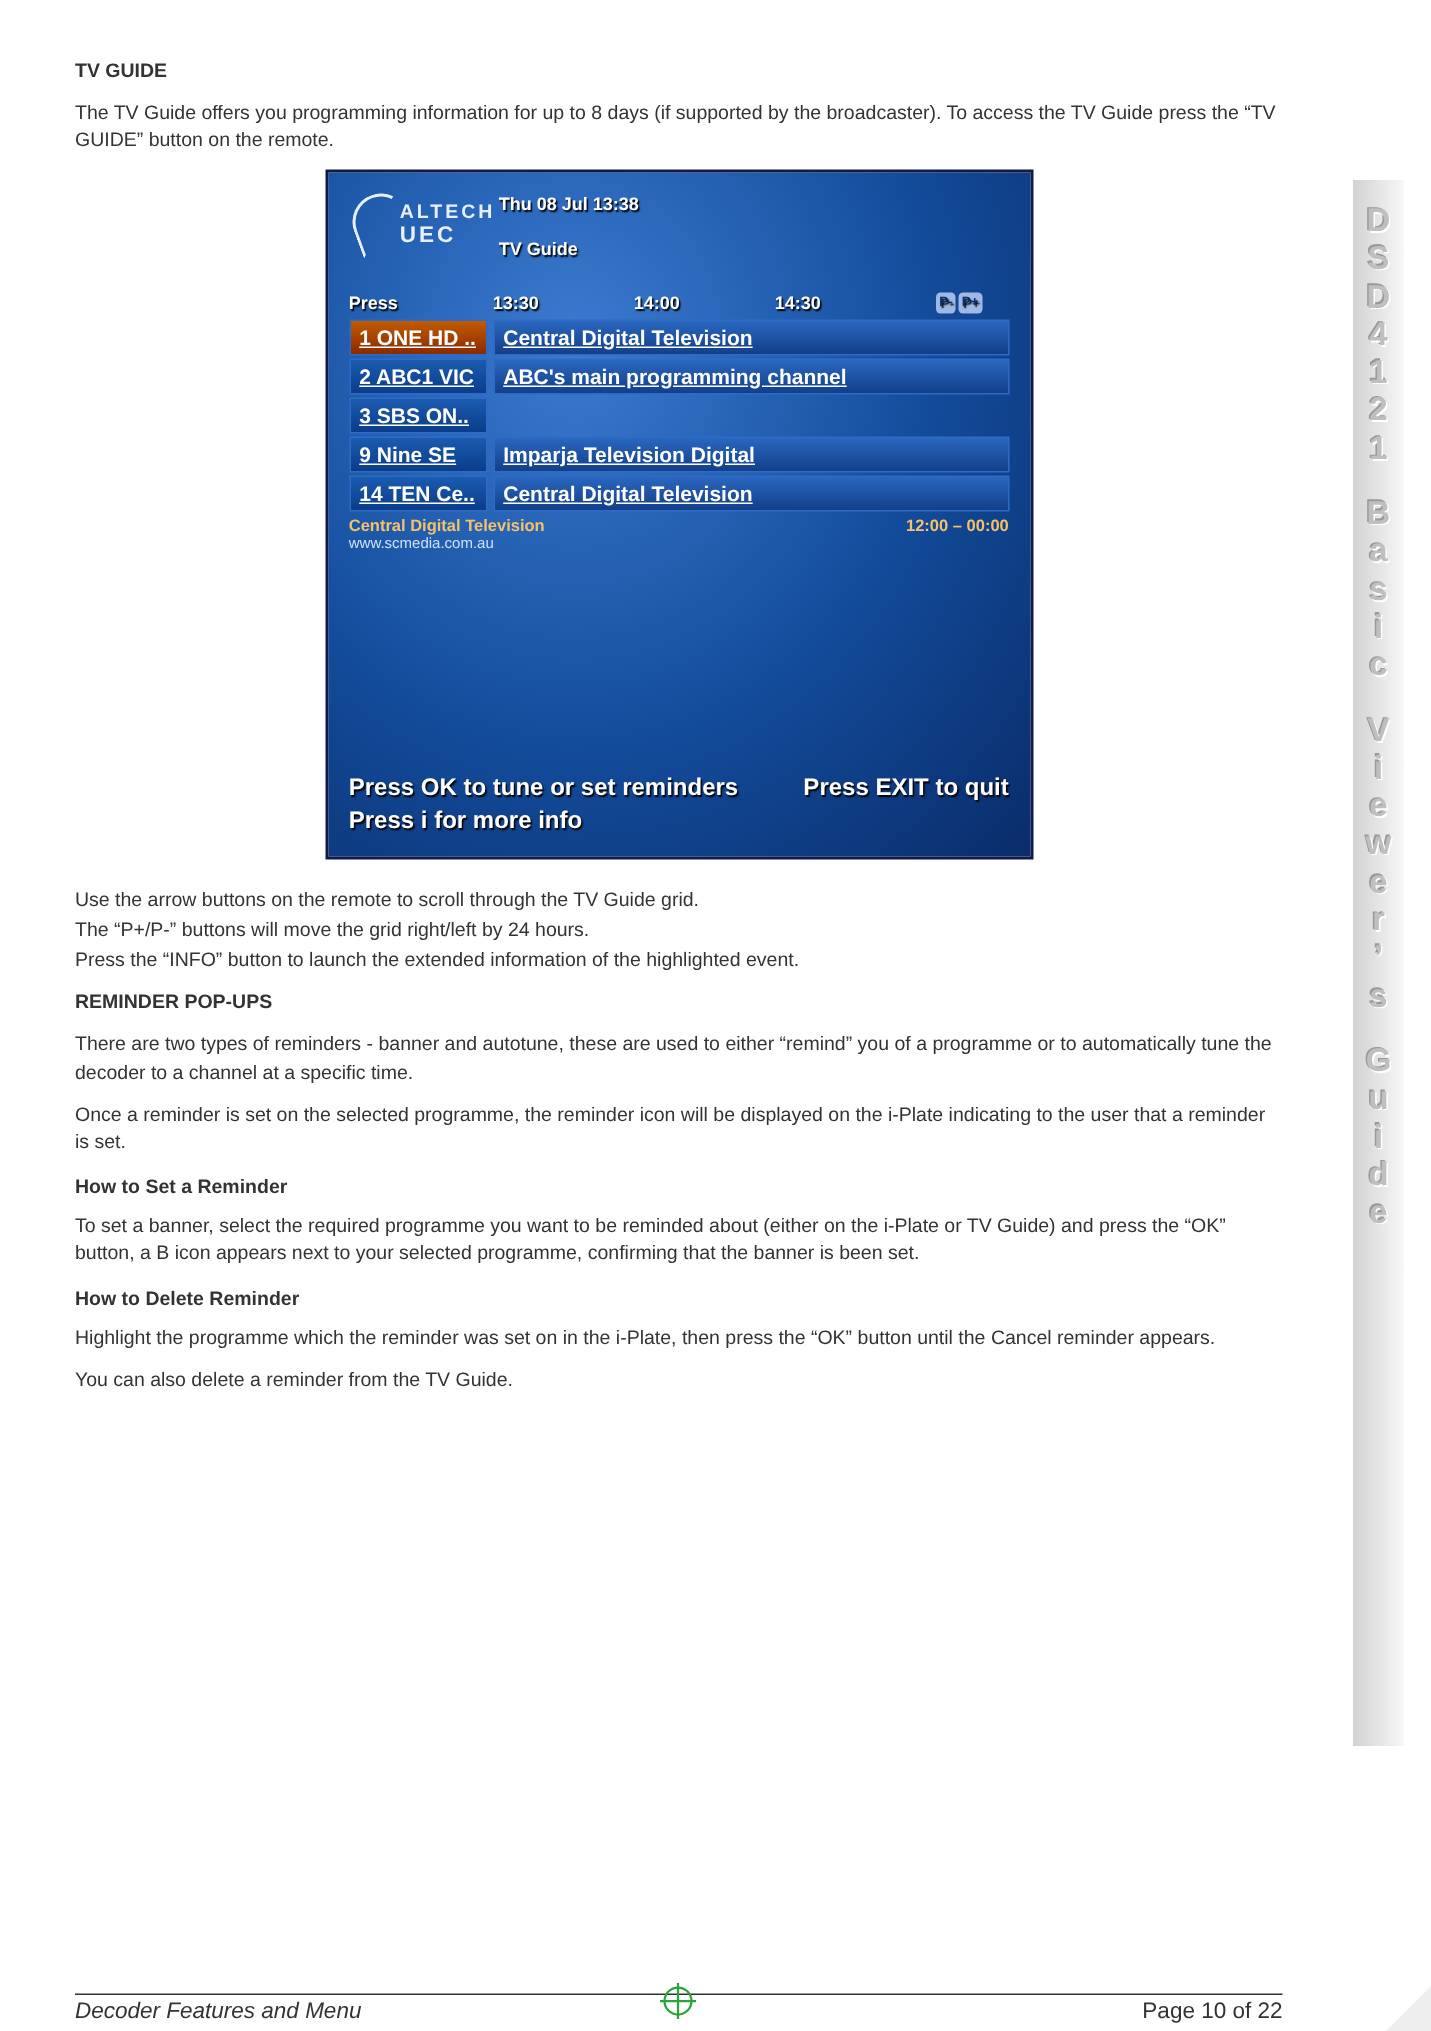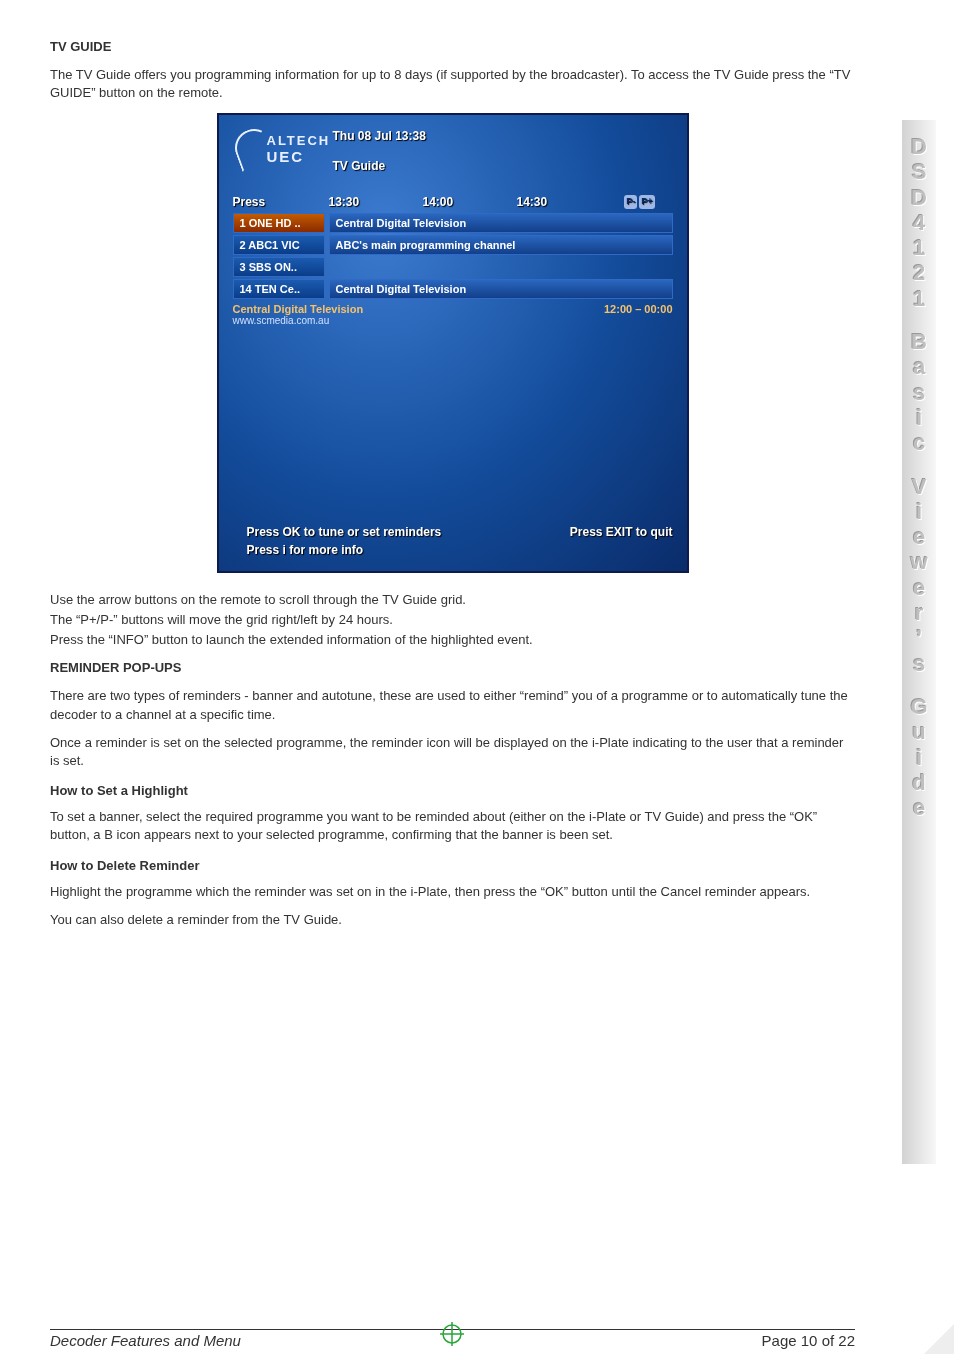--- a/index.html
+++ b/index.html
@@ -107,41 +107,42 @@
     text-shadow: 1px 1px 1px #000;
     margin-bottom: 4px;
   }
   .tv-ch, .tv-ev {
     background: linear-gradient(#1b5bb0, #0a3d8a);
     border: 1px solid #2f6bc6;
     padding: 3px 6px;
     font-weight: bold;
     white-space: nowrap;
     overflow: hidden;
-    font-size: 11px;
+    font-size: 14px;
+    text-decoration: underline;
   }
   .tv-ev { background: linear-gradient(#2a67bf, #123f8a); font-weight: bold;}
   .tv-sel { background: linear-gradient(#c25b00, #8a2a00); }
   .tv-pbtn {
     display:flex; gap:2px; justify-content:flex-end;
   }
   .tv-pbtn .b {
     background:#9fb8e6; color:#0a2c6a; font-size:9px; padding:1px 2px;
     border-radius:3px; font-weight:bold;
   }
   .tv-info {
     margin-top: 4px;
     display:flex; justify-content:space-between;
     color:#f5c26b; font-weight:bold; font-size:11px;
   }
   .tv-url { color:#cfe0ff; font-size:10px; }
   .tv-foot {
-    position:absolute; left:28px; right:14px; bottom:14px;
+    position:absolute; left:14px; right:14px; bottom:14px;
     font-weight:bold; text-shadow:1px 1px 1px #000;
-    font-size:12px;
+    font-size:16px;
   }
   .tv-foot .l2 { margin-top:4px; }
   .tv-foot .r { position:absolute; right:0; top:0; }
 
   
   .corner {
     position:absolute; right:0; bottom:0;
     width:0;height:0;
     border-right:30px solid #eee;
     border-top:30px solid transparent;
@@ -180,20 +181,24 @@
         <div class="tv-ev">Central Digital Television</div>
       </div>
       <div class="tv-row">
         <div class="tv-ch">2 ABC1 VIC</div>
         <div class="tv-ev">ABC's main programming channel</div>
       </div>
       <div class="tv-row">
         <div class="tv-ch">3 SBS ON..</div>
       </div>
       <div class="tv-row">
+        <div class="tv-ch">9 Nine SE</div>
+        <div class="tv-ev">Imparja Television Digital</div>
+      </div>
+      <div class="tv-row">
         <div class="tv-ch">14 TEN Ce..</div>
         <div class="tv-ev">Central Digital Television</div>
       </div>
     </div>
 
     <div class="tv-info">
       <span>Central Digital Television</span>
       <span>12:00 – 00:00</span>
     </div>
     <div class="tv-url">www.scmedia.com.au</div>
@@ -206,21 +211,21 @@
   </div>
 
   <p>Use the arrow buttons on the remote to scroll through the TV Guide grid.</p>
   <p style="margin-top:-8px;">The “P+/P-” buttons will move the grid right/left by 24 hours.</p>
   <p style="margin-top:-8px;">Press the “INFO” button to launch the extended information of the highlighted event.</p>
 
   <p class="h">REMINDER POP-UPS</p>
   <p>There are two types of reminders - banner and autotune, these are used to either “remind” you of a programme or to automatically tune the decoder to a channel at a specific time.</p>
   <p>Once a reminder is set on the selected programme, the reminder icon will be displayed on the i-Plate indicating to the user that a reminder is set.</p>
 
-  <p class="sub">How to Set a Highlight</p>
+  <p class="sub">How to Set a Reminder</p>
   <p>To set a banner, select the required programme you want to be reminded about (either on the i-Plate or TV Guide) and press the “OK” button, a B icon appears next to your selected programme, confirming that the banner is been set.</p>
 
   <p class="sub">How to Delete Reminder</p>
   <p>Highlight the programme which the reminder was set on in the i-Plate, then press the “OK” button until the Cancel reminder appears.</p>
   <p>You can also delete a reminder from the TV Guide.</p>
 </div>
 
 <div class="side-tab" id="side-tab">
     <span>D</span>
     <span>S</span>

